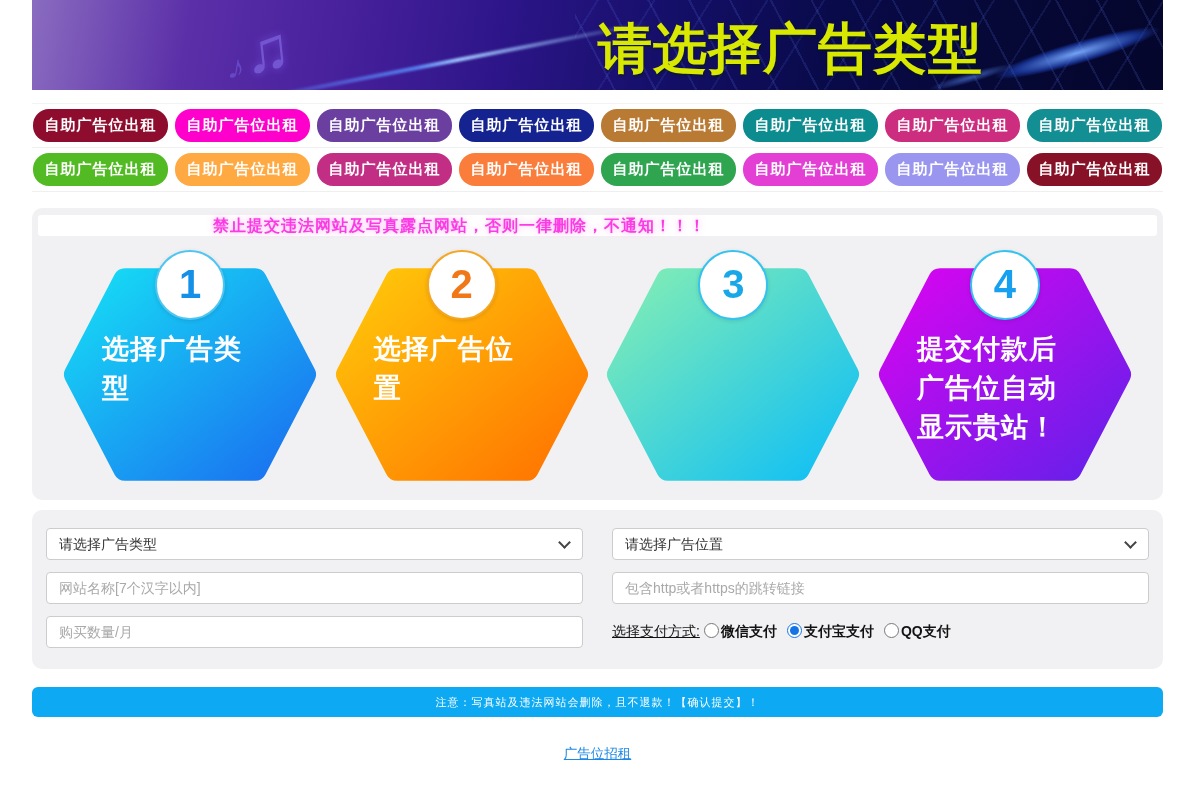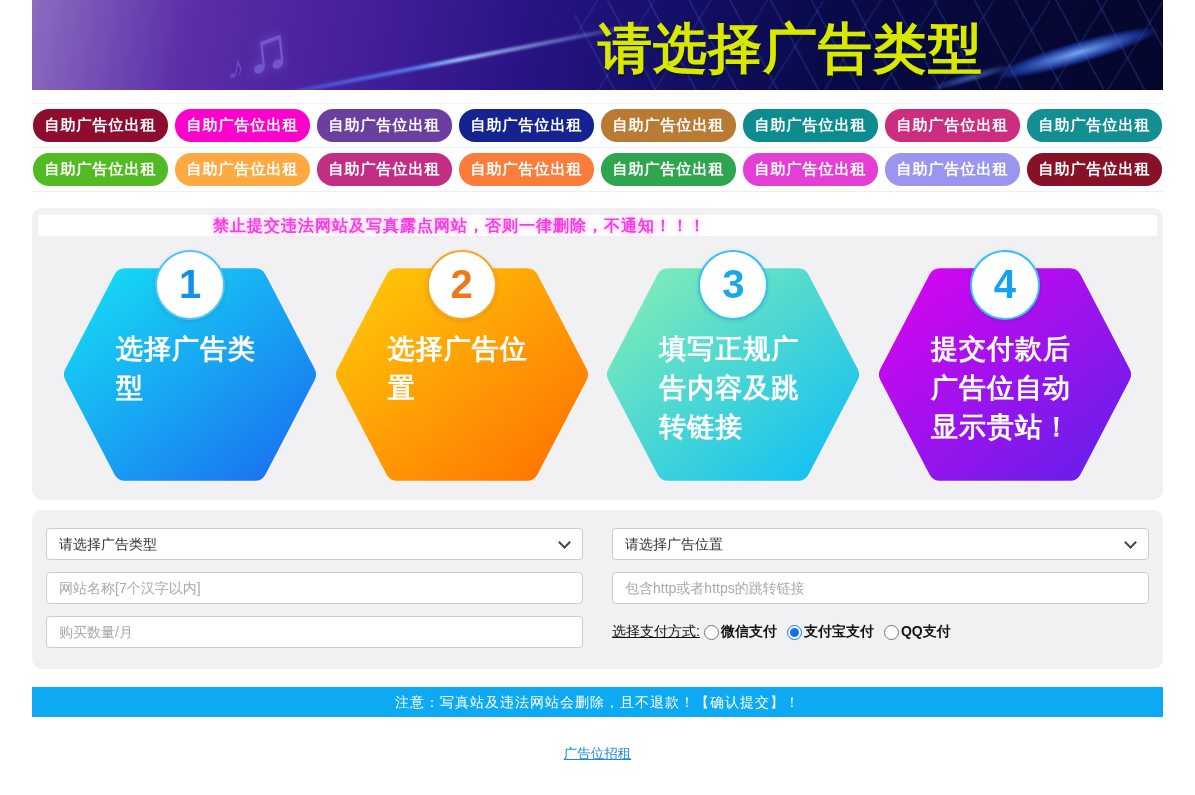--- a/index.html
+++ b/index.html
@@ -68,46 +68,46 @@
   .hex-wrap { display:flex; justify-content:space-between; padding:0 24px; margin-top:14px; height:238px; }
   .hex-item { position:relative; width:256px; height:238px; }
   .hex-svg { position:absolute; left:0; top:16px; width:256px; height:217px; }
   .hex-circle {
     position:absolute; left:50%; top:0; margin-left:-35px; width:70px; height:70px;
     background:#fff; border:2px solid; border-radius:50%;
     font-size:40px; font-weight:bold; text-align:center; line-height:64px;
     box-shadow:0 1px 4px rgba(0,0,0,.12);
   }
   .hex-label {
-    position:absolute; left:54px; top:80px; width:160px;
+    position:absolute; left:40px; top:80px; width:160px;
     color:#fff; font-size:27px; font-weight:bold; line-height:39px; letter-spacing:1px;
   }
 
   
   .form-panel { margin-top:10px; padding:18px 14px 21px; display:grid;
     grid-template-columns:1fr 1fr; column-gap:29px; row-gap:12px; }
   .field select, .field input[type=text] {
     width:100%; height:32px; background:#fff; border:1px solid #ccc; border-radius:4px;
     font-size:14px; color:#333; padding:0 12px; outline:none;
     font-family:"Liberation Sans",sans-serif;
   }
   .field input::placeholder { color:#a9a9a9; }
   .select-box { position:relative; }
   .select-box select { appearance:none; -webkit-appearance:none; }
   .chevron { position:absolute; right:14px; top:10px; width:9px; height:9px; pointer-events:none;
     border-right:2px solid #444; border-bottom:2px solid #444; transform:rotate(45deg); }
   .pay-row { display:flex; align-items:center; height:32px; font-size:14px; color:#111; }
   .pay-row .pay-caption { font-weight:normal; margin-right:4px;text-decoration:underline; }
-  .pay-opt { display:flex; align-items:center; font-weight:bold; margin-right:10px; cursor:pointer; }
+  .pay-opt { display:flex; align-items:flex-start; font-weight:bold; margin-right:10px; cursor:pointer; }
   .pay-opt input { width:15px; height:15px; margin-right:2px; accent-color:#1673e6; cursor:pointer; }
 
   
   .submit-bar {
-    margin-top:18px; height:30px; line-height:30px; border-radius:0;
-    color:#fff; font-size:14px; text-align:center; letter-spacing:1px; cursor:pointer;
+    margin-top:18px; height:30px; line-height:30px; border-radius:6px;
+    color:#fff; font-size:11px; text-align:center; letter-spacing:1px; cursor:pointer;
   }
   .footer-link { text-align:center; margin-top:27px; padding-bottom:14px; }
   .footer-link a { color:#1e88e5; font-size:13.5px; text-decoration:underline; cursor:pointer; }
 </style>
 </head>
 <body>
 
 <div class="wrap">
   <div class="inner">
 
@@ -180,21 +180,20 @@
             <svg class="hex-svg" viewBox="0 0 260 220">
               <defs>
                 <linearGradient id="hg2" x1="0" y1="0" x2="1" y2="1">
                   <stop offset="0" stop-color="#82edb5"></stop>
                   <stop offset="1" stop-color="#10bff5"></stop>
                 </linearGradient>
               </defs>
               <polygon points="14,110 64,14 196,14 246,110 196,206 64,206" fill="url(#hg2)" stroke="url(#hg2)" stroke-width="24" stroke-linejoin="round"></polygon>
             </svg>
             <div class="hex-circle" style="border-color:#35c3ee;color:#18a8e8">3</div>
-            <div class="hex-label">填写正规广告内容及跳转链接</div>
           </div>
           <div class="hex-item">
             <svg class="hex-svg" viewBox="0 0 260 220">
               <defs>
                 <linearGradient id="hg3" x1="0" y1="0" x2="1" y2="1">
                   <stop offset="0" stop-color="#d705f0"></stop>
                   <stop offset="1" stop-color="#6420ea"></stop>
                 </linearGradient>
               </defs>
               <polygon points="14,110 64,14 196,14 246,110 196,206 64,206" fill="url(#hg3)" stroke="url(#hg3)" stroke-width="24" stroke-linejoin="round"></polygon>

